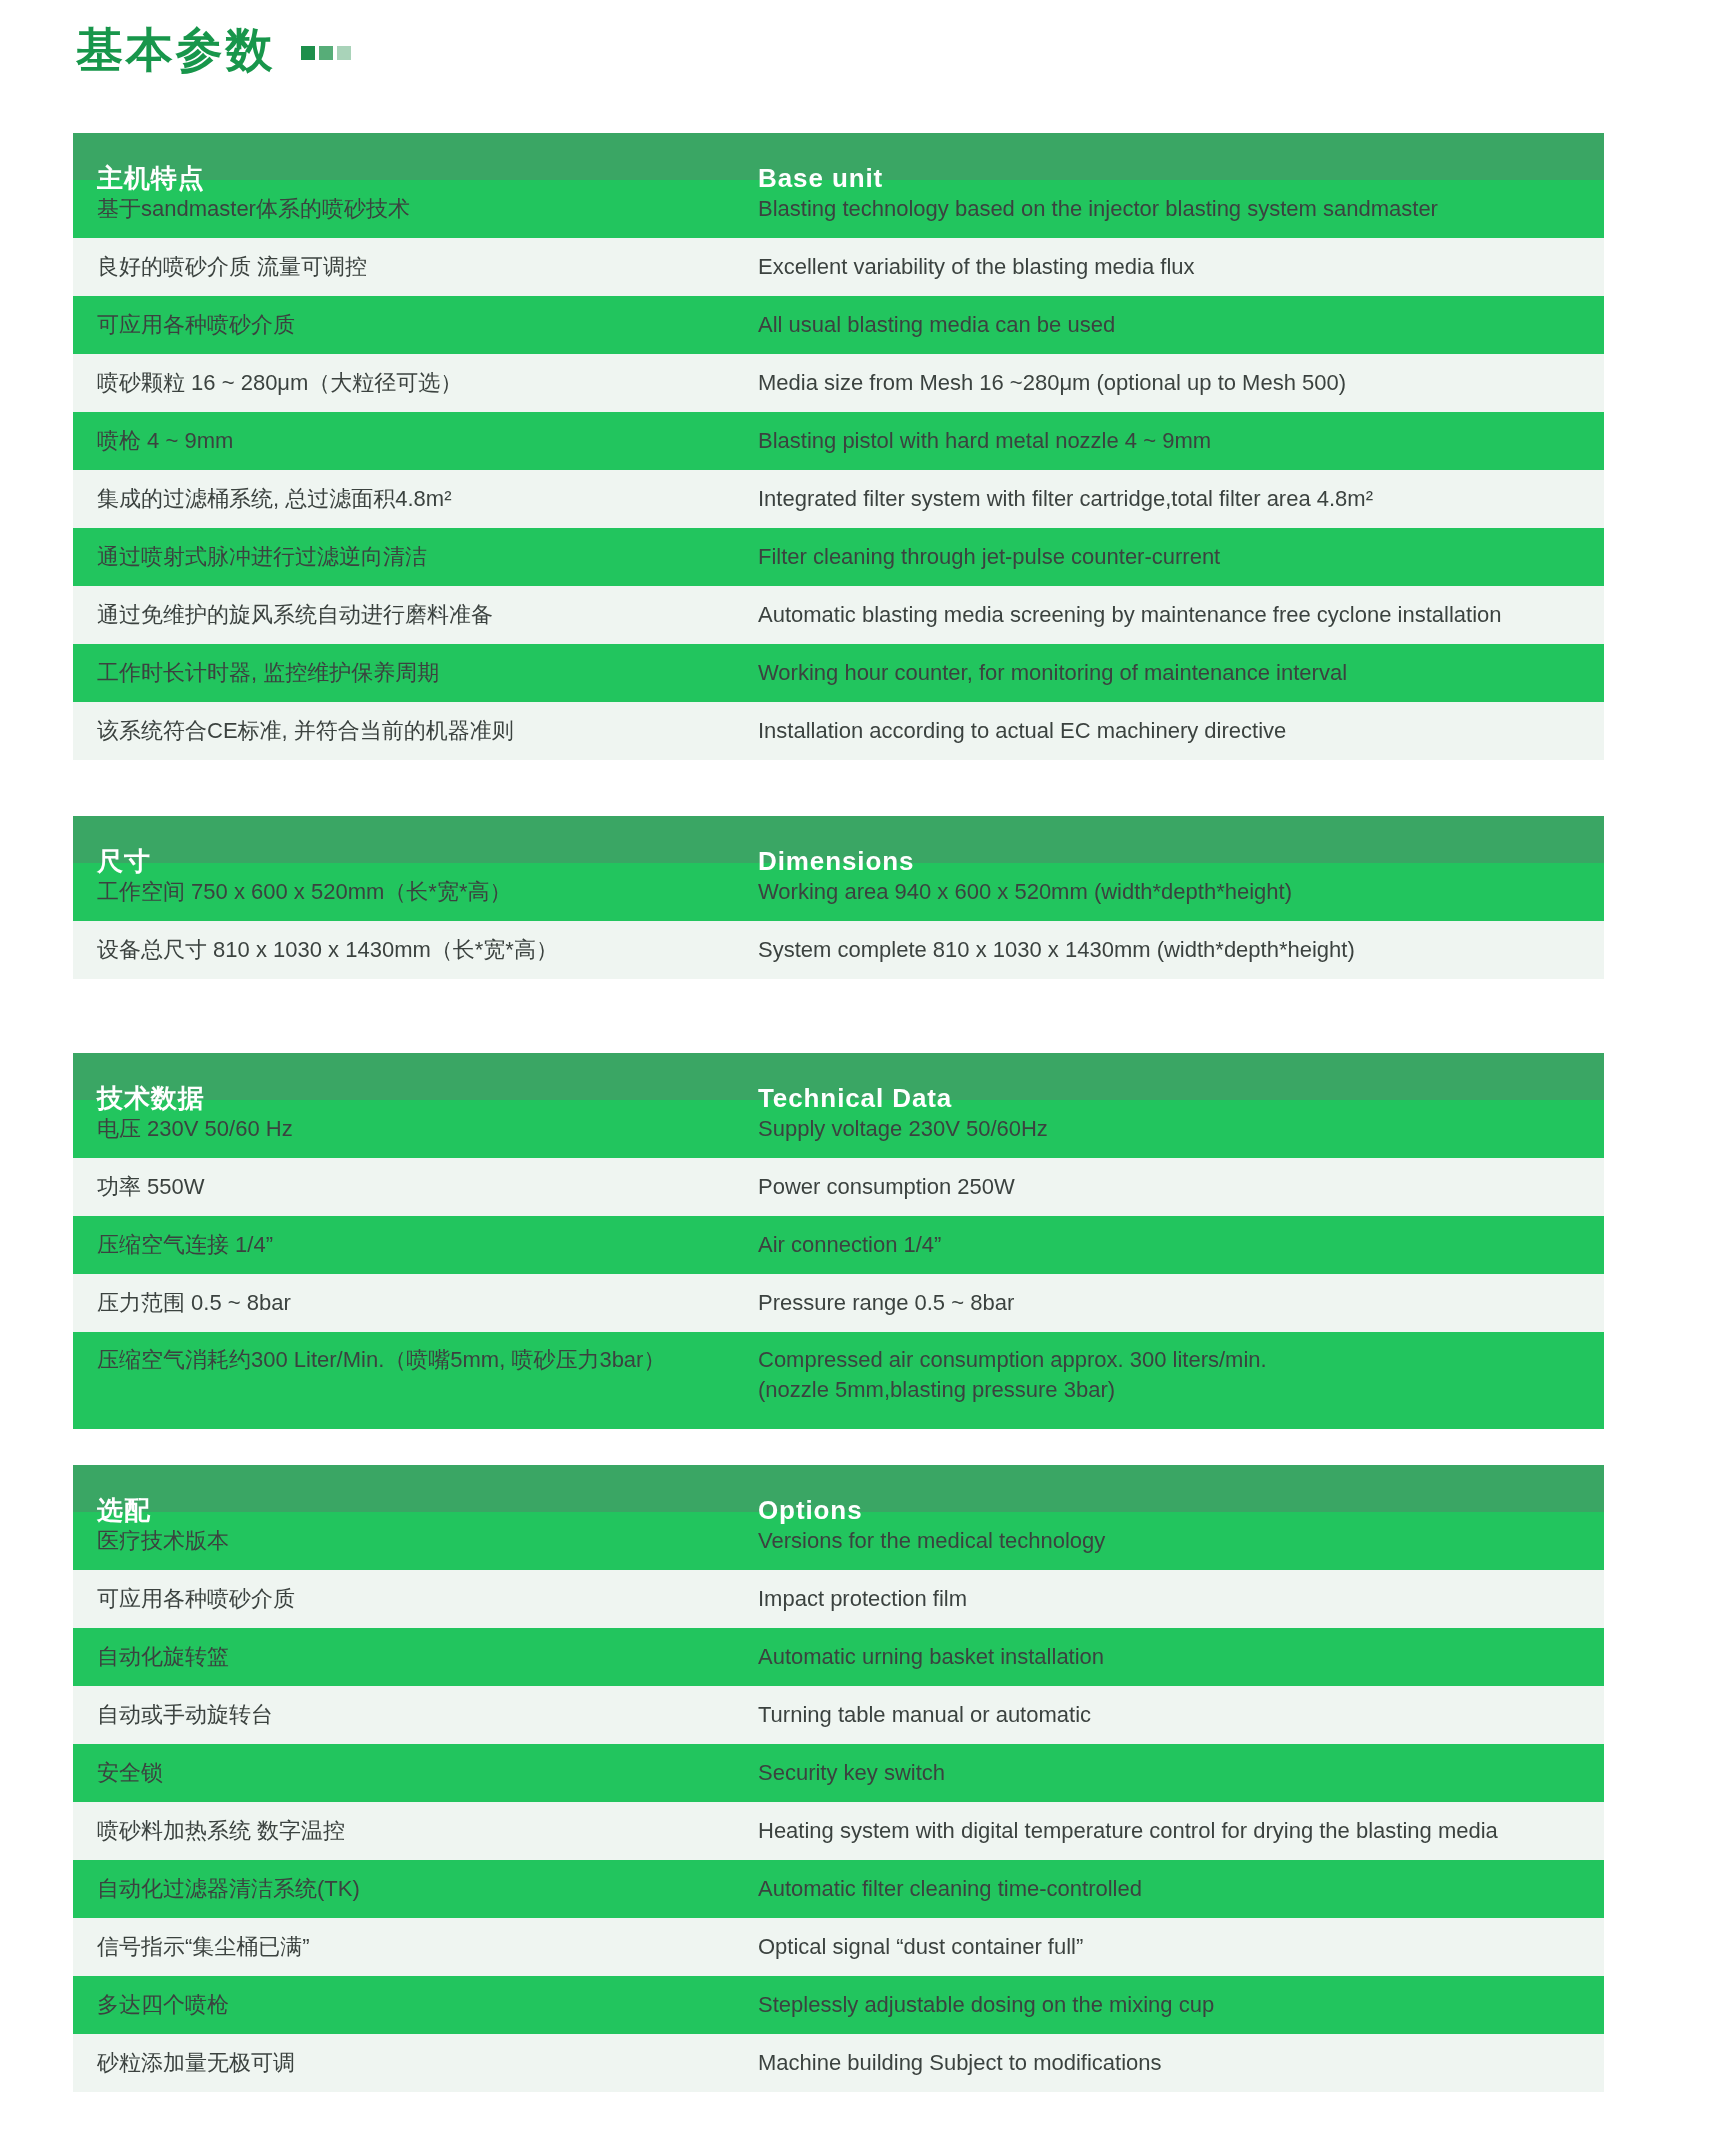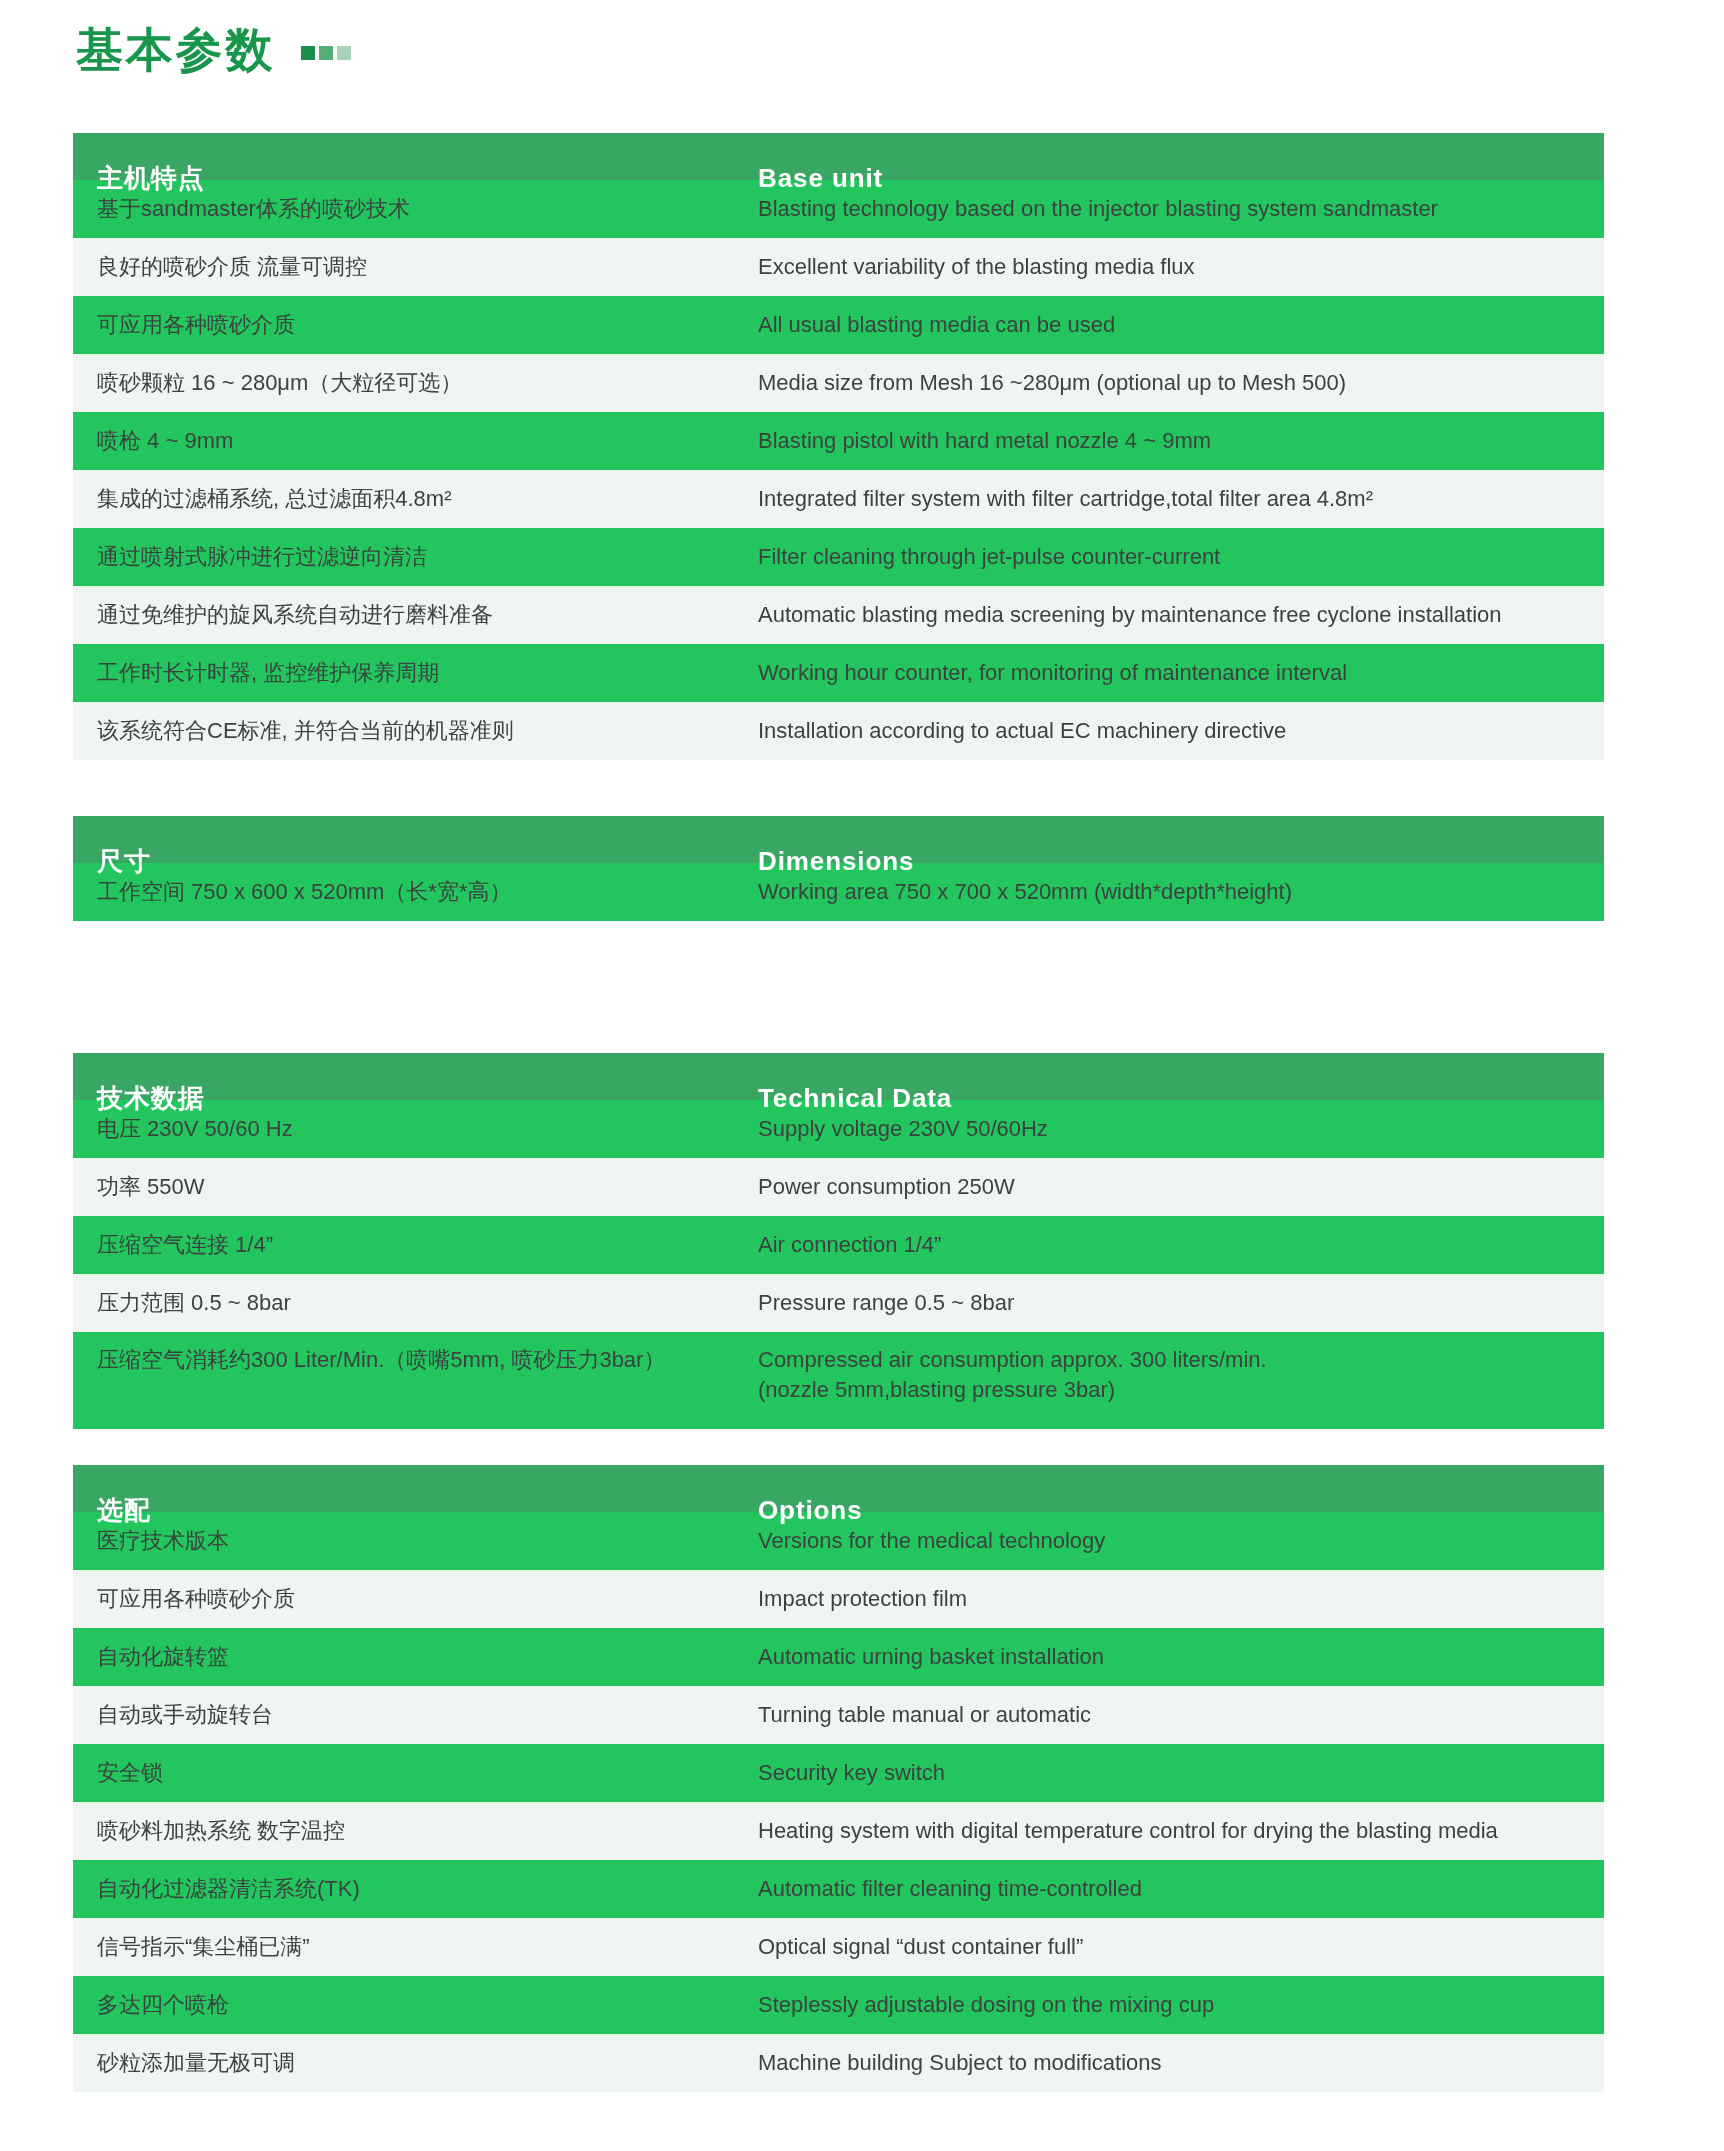--- a/index.html
+++ b/index.html
@@ -103,21 +103,25 @@
           <div class="cell en">Installation according to actual EC machinery directive</div>
         </div>
       </section>
       <section class="spec-table t1">
         <div class="t-head">
           <div class="head-cell zh">尺寸</div>
           <div class="head-cell en">Dimensions</div>
         </div>
         <div class="t-row">
           <div class="cell zh">工作空间 750 x 600 x 520mm（长*宽*高）</div>
-          <div class="cell en">Working area 750 x 700 x 520mm (width*depth*height)</div>
+          <div class="cell en">Working area 940 x 600 x 520mm (width*depth*height)</div>
+        </div>
+        <div class="t-row alt">
+          <div class="cell zh">设备总尺寸 810 x 1030 x 1430mm（长*宽*高）</div>
+          <div class="cell en">System complete  810 x 1030 x 1430mm (width*depth*height)</div>
         </div>
       </section>
       <section class="spec-table t2">
         <div class="t-head">
           <div class="head-cell zh">技术数据</div>
           <div class="head-cell en">Technical Data</div>
         </div>
         <div class="t-row">
           <div class="cell zh">电压 230V 50/60 Hz</div>
           <div class="cell en">Supply voltage 230V 50/60Hz</div>

